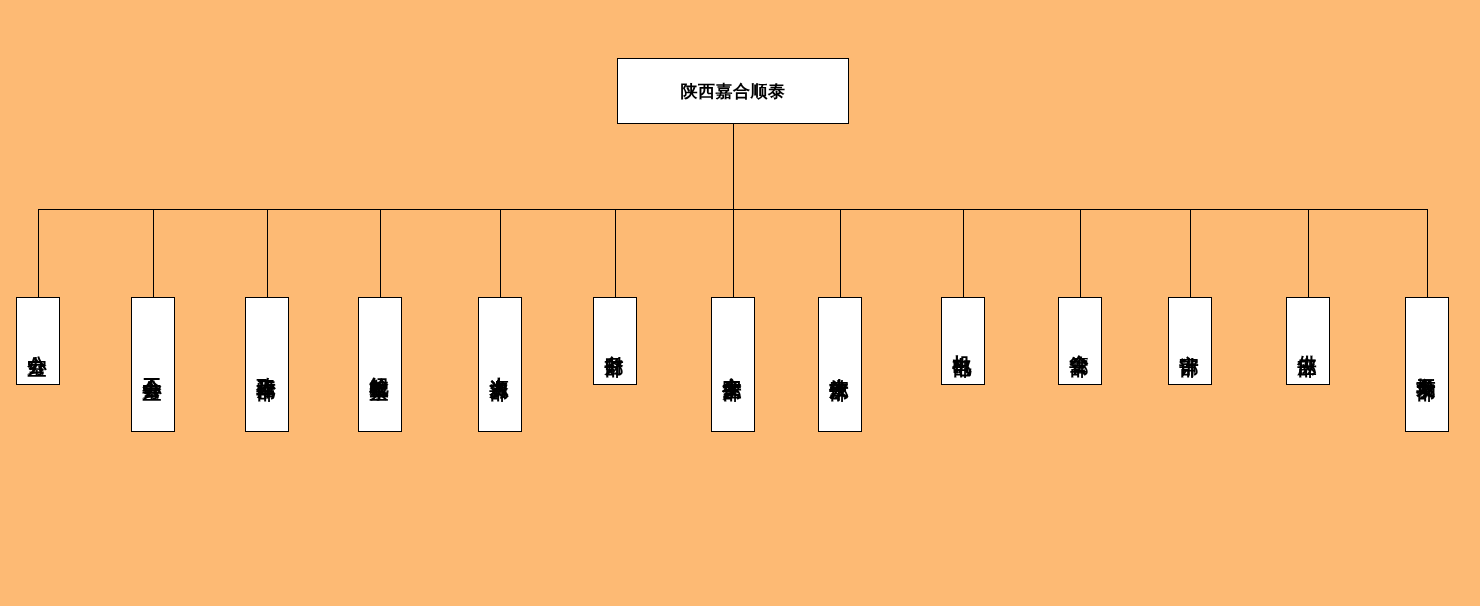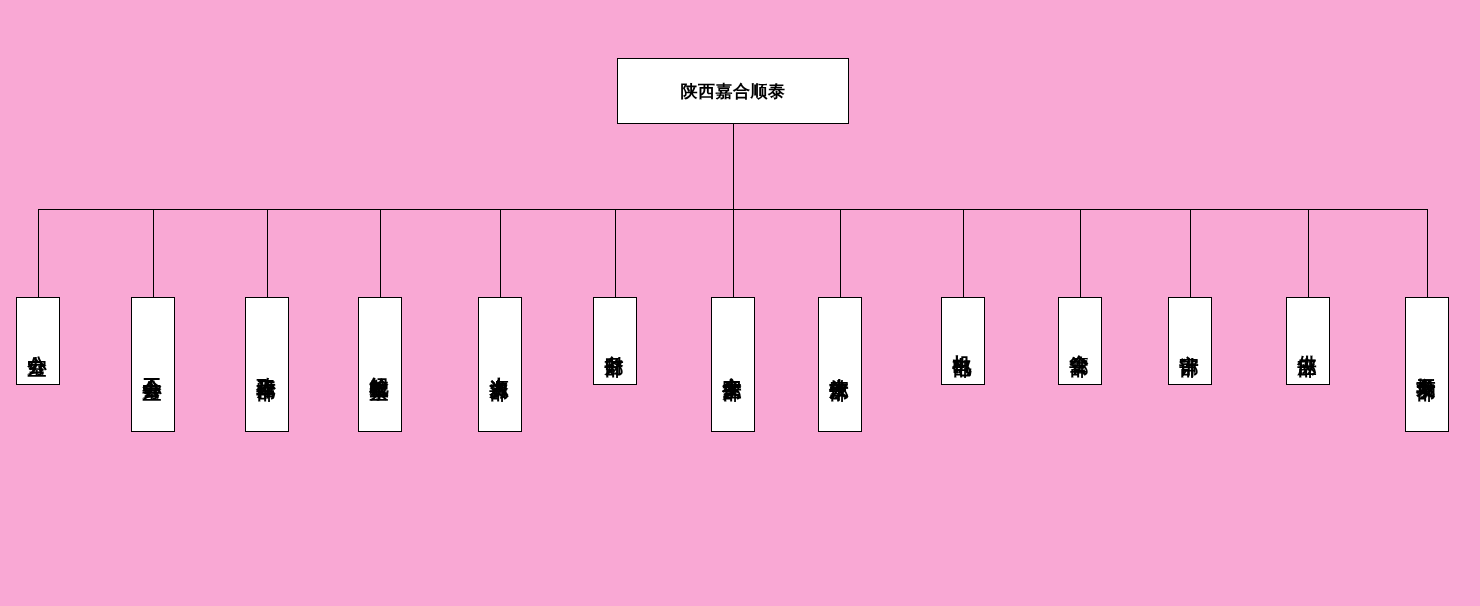--- a/index.html
+++ b/index.html
@@ -9,21 +9,21 @@
     background: #ffffff;
   }
   body {
     font-family: "DejaVu Serif", "Liberation Serif", serif;
     color: #000000;
   }
   #chart-canvas {
     position: relative;
     width: 1480px;
     height: 606px;
-    background: #f9a8d4;
+    background: #fdba74;
     overflow: hidden;
   }
   .node-box {
     position: absolute;
     box-sizing: border-box;
     border: 1px solid #000000;
     background: #ffffff;
     display: flex;
     align-items: center;
     justify-content: center;

